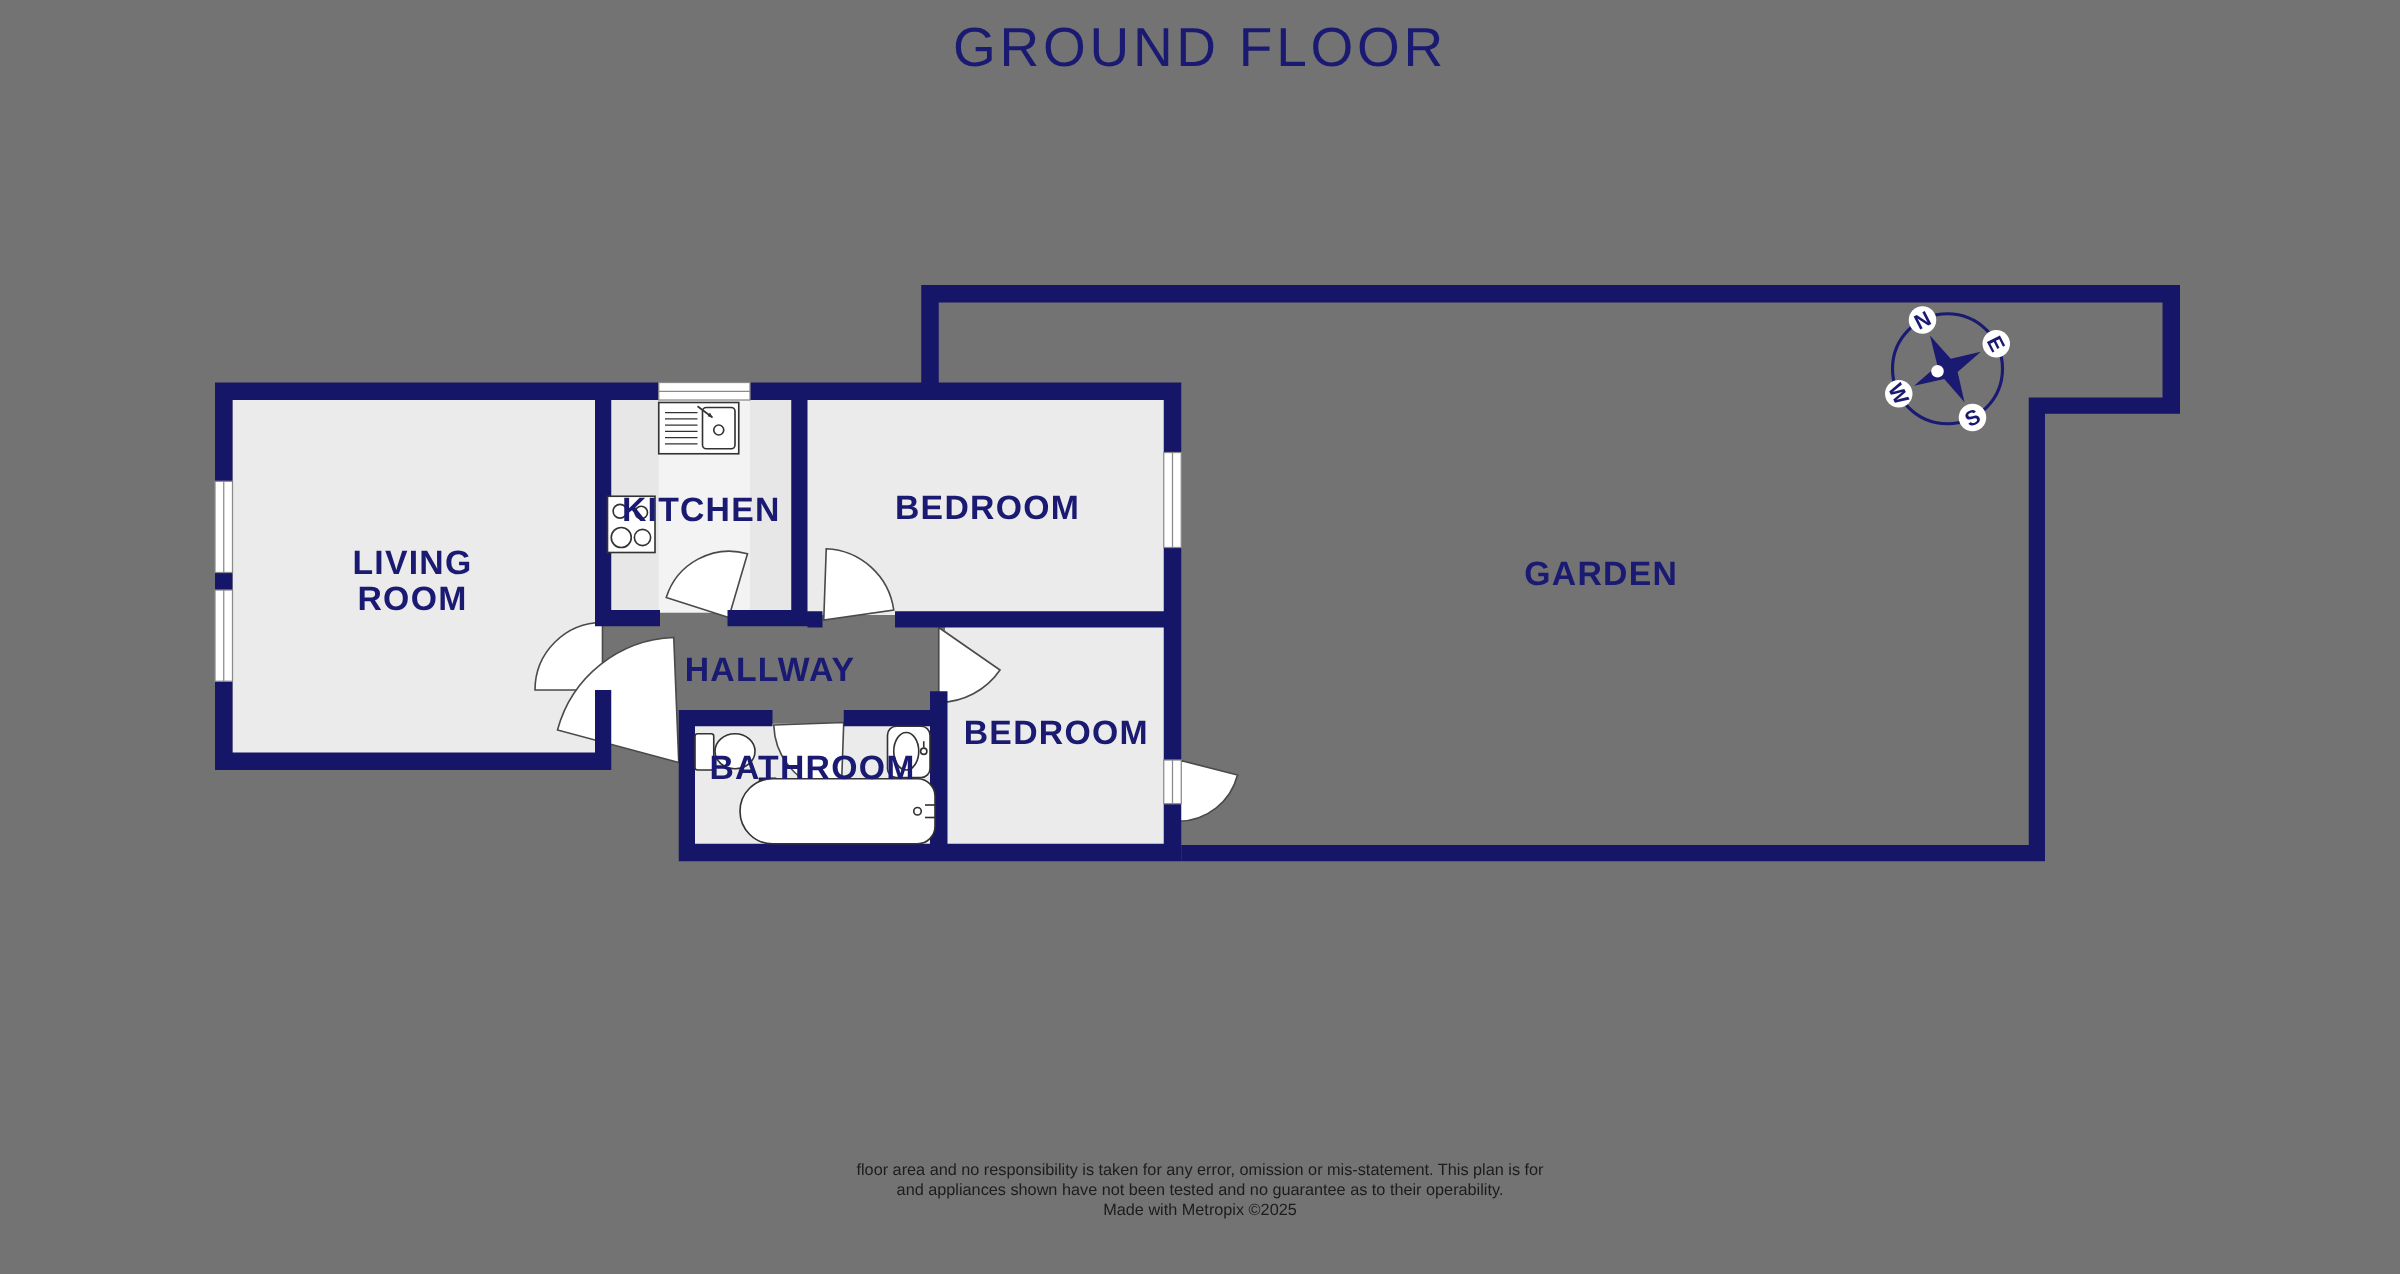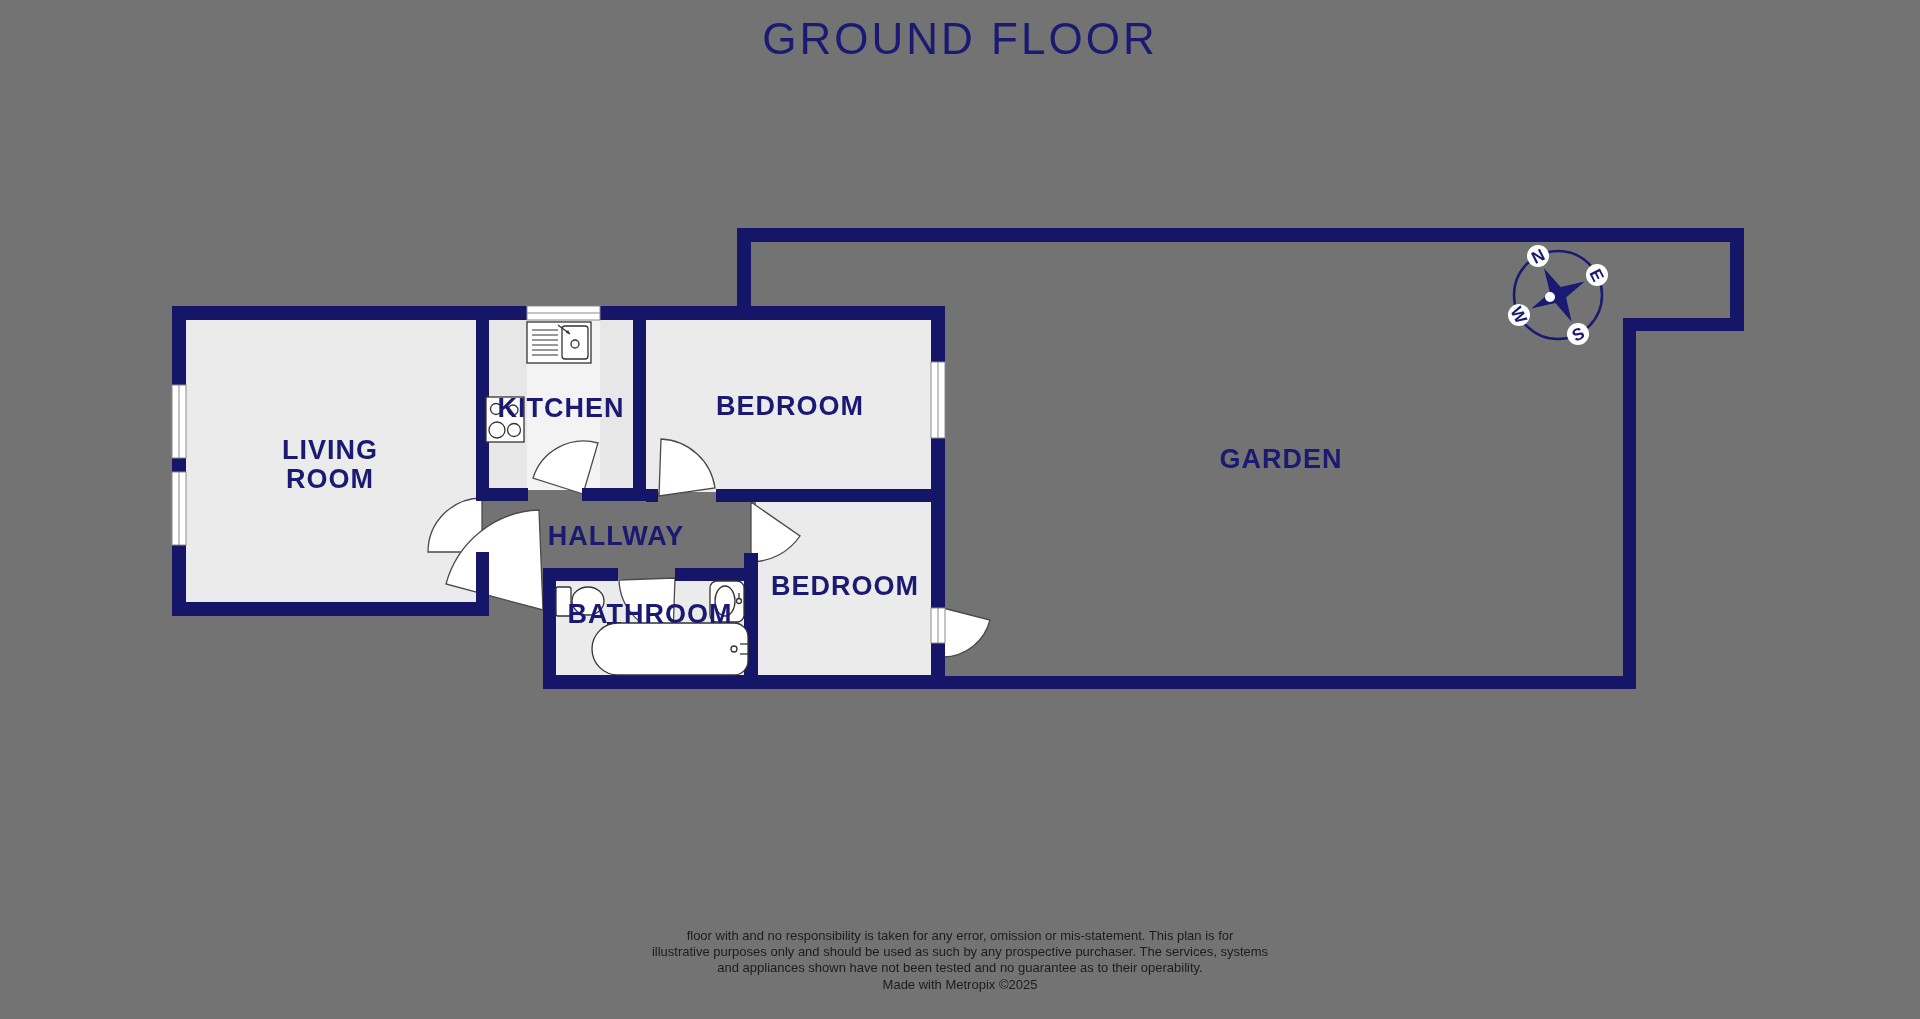--- a/index.html
+++ b/index.html
@@ -166,19 +166,18 @@
       <text class="room-label" x="561" y="417">KITCHEN</text>
       <text class="room-label" x="790" y="415">BEDROOM</text>
       <text class="room-label" x="616" y="545">HALLWAY</text>
       <text class="room-label" x="650" y="623">BATHROOM</text>
       <text class="room-label" x="845" y="595">BEDROOM</text>
       <text class="room-label" x="1281" y="468">GARDEN</text>
     </g>
   </svg>
 
   <div class="disclaimer">
-    <div>floor with and no responsibility is taken for any error, omission or mis-statement. This plan is for</div>
-    <div>illustrative purposes only and should be used as such by any prospective purchaser. The services, systems</div>
+    <div>floor area and no responsibility is taken for any error, omission or mis-statement. This plan is for</div>
     <div>and appliances shown have not been tested and no guarantee as to their operability.</div>
     <div>Made with Metropix ©2025</div>
   </div>
 
 </div>
 
 </body></html>

